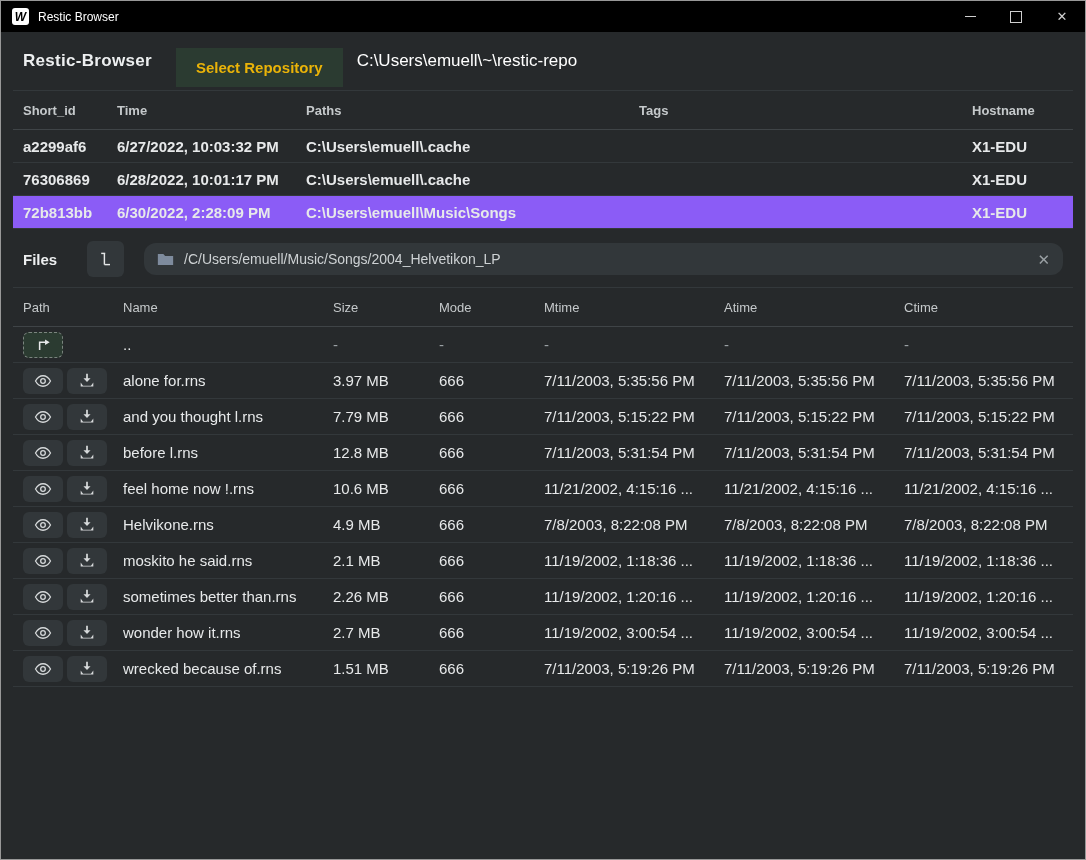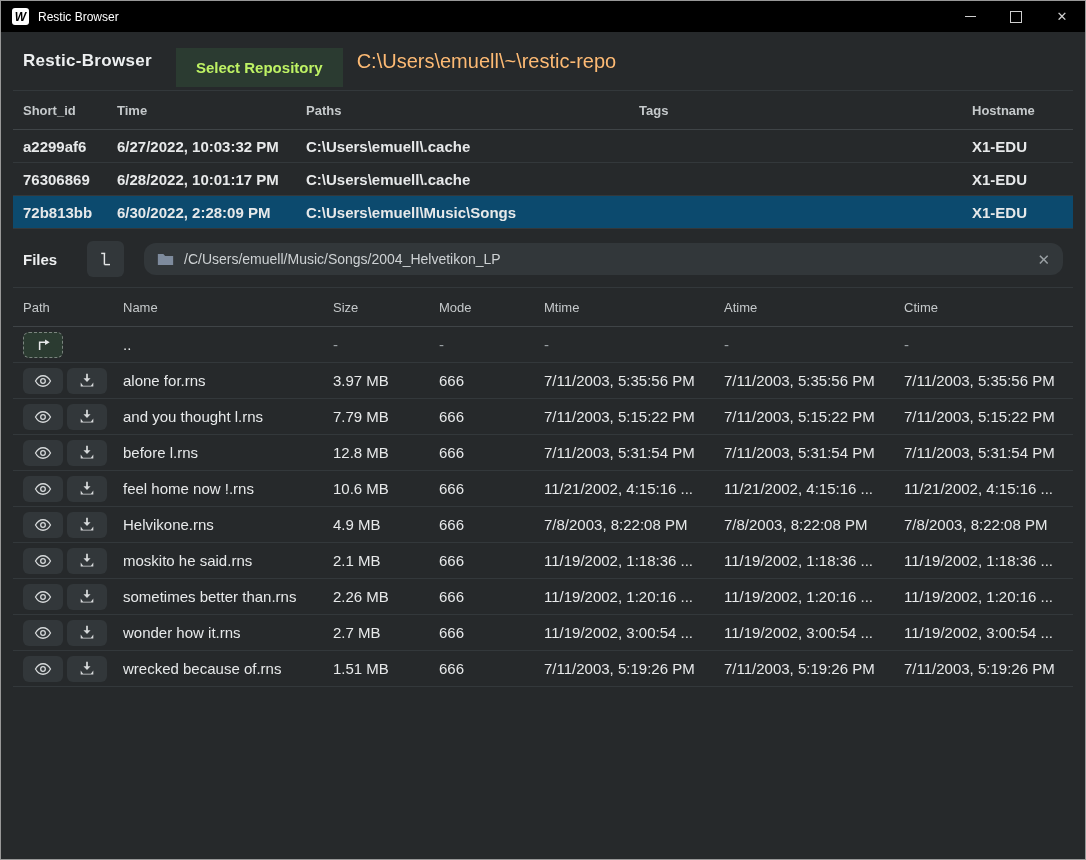--- a/index.html
+++ b/index.html
@@ -12,35 +12,35 @@
   .app-logo{width:17px;height:17px;background:#fff;color:#000;border-radius:3px;display:flex;align-items:center;justify-content:center;font-weight:bold;font-style:italic;font-size:12px;line-height:1;}
   .titlebar-title{color:#fff;font-size:12px;}
   .titlebar-controls{display:flex;height:100%;}
   .tb-btn{width:46px;height:100%;display:flex;align-items:center;justify-content:center;color:#cfcfcf;font-size:13px;cursor:default;}
   .glyph-min{width:11px;height:1px;background:#cfcfcf;display:block;}
   .glyph-max{width:10px;height:10px;border:1px solid #cfcfcf;display:block;}
 
   
   .toolbar{display:flex;align-items:center;padding:10px 22px;height:58px;box-sizing:border-box;}
   .app-title{font-size:17px;font-weight:bold;color:#edeff0;letter-spacing:.3px;}
-  .green-btn{margin-left:24px;background:#2b3b31;color:#bef264;font-weight:bold;font-size:15px;border:none;border-radius:0;padding:11px 20px;font-family:inherit;cursor:pointer;margin-top:12px;}
-  .repo-path{margin-left:14px;color:#fdba74;font-size:20px;}
+  .green-btn{margin-left:24px;background:#2b3b31;color:#eab308;font-weight:bold;font-size:15px;border:none;border-radius:0;padding:11px 20px;font-family:inherit;cursor:pointer;margin-top:12px;}
+  .repo-path{margin-left:14px;color:#ffffff;font-size:17px;}
 
   
   .section-heading{padding:20px 22px 15px;font-size:15px;font-weight:bold;color:#edeff0;}
 
   
   .table{margin:0 12px;}
   .thead{display:grid;align-items:center;border-top:1px solid #33383b;border-bottom:1px solid #3f4447;color:#c5c9cb;font-size:13px;height:38px;}
   .thead > div{padding-left:10px;white-space:nowrap;overflow:hidden;}
   .trow{display:grid;align-items:center;font-size:15px;color:#e7e9ea;border-bottom:1px solid #33383b;white-space:nowrap;}
   .trow > div{padding-left:10px;overflow:hidden;white-space:nowrap;}
   .snap-grid{grid-template-columns:94px 189px 333px 333px 1fr;font-weight:bold;}
   .snap-row{height:32px;cursor:default;}
-  .snap-row.selected{background:#0c4a6e;}
+  .snap-row.selected{background:#8b5cf6;}
   .files-grid{grid-template-columns:100px 210px 106px 105px 180px 180px 1fr;}
   .file-row{height:35px;}
   .muted{color:#9aa0a4;}
 
   
   .files-bar{display:flex;align-items:center;padding:12px 22px 10px;gap:20px;}
   .files-heading{font-size:15px;font-weight:bold;color:#edeff0;min-width:44px;}
   .square-btn{width:37px;height:36px;flex:0 0 37px;background:#32373a;border:none;border-radius:6px;display:flex;align-items:center;justify-content:center;cursor:pointer;padding:0;}
   .path-bar{flex:1;height:32px;background:#32373a;border-radius:12px;display:flex;align-items:center;padding:0 13px;gap:10px;box-sizing:border-box;}
   .path-text{color:#ced2d4;font-size:14px;flex:1;}

